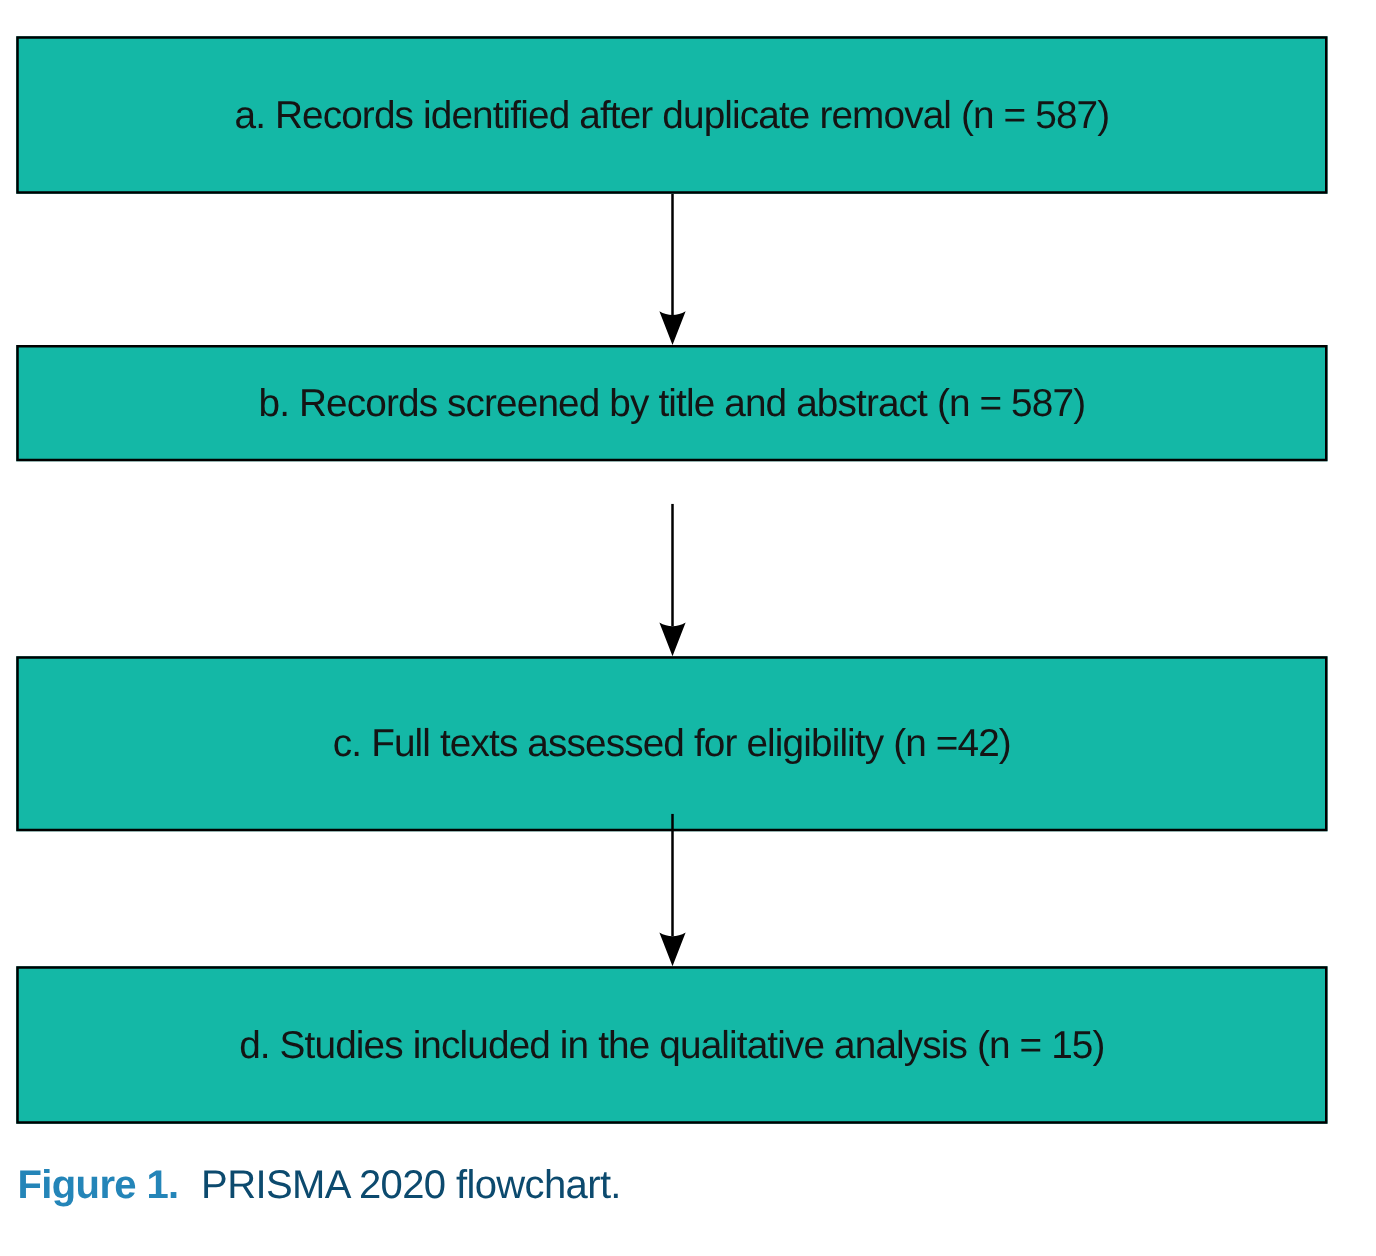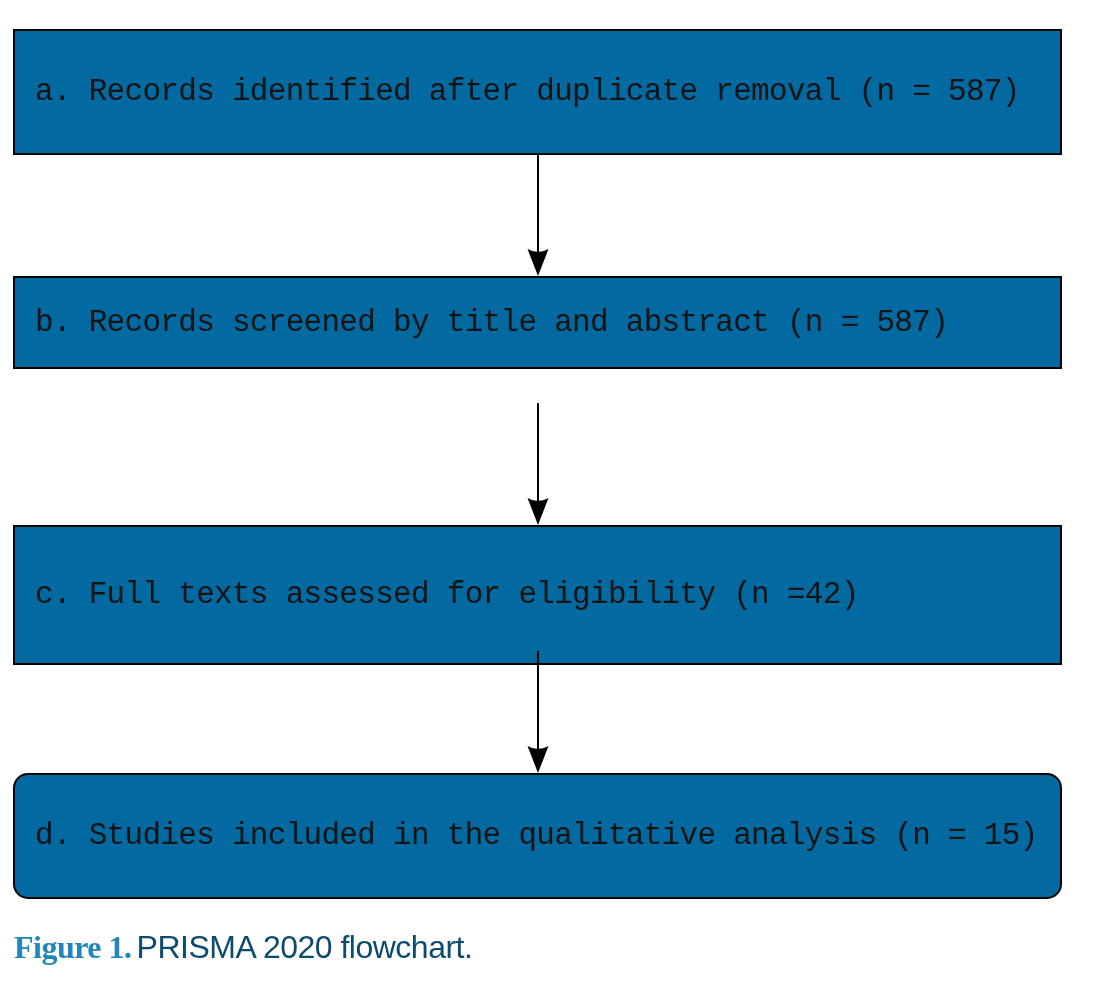--- a/index.html
+++ b/index.html
@@ -14,31 +14,30 @@
     height: 1005px;
     background: #ffffff;
     overflow: hidden;
   }
   .flow-box {
     position: absolute;
     left: 13px;
     width: 1049px;
     border: 2.5px solid #000000;
     box-sizing: border-box;
-    background: #0369a1;
+    background: #14b8a6;
     display: flex;
     align-items: center;
-    justify-content: flex-start;
+    justify-content: center;
     text-align: center;
-    font-family: Liberation Mono, monospace;
   }
   .box-a { top: 29px;  height: 126px; }
   .box-b { top: 276px; height: 93px; }
   .box-c { top: 525px; height: 140px; }
-  .box-d { top: 773px; height: 126px; border-radius: 15px; }
+  .box-d { top: 773px; height: 126px; }
   .flow-label {
     font-size: 31px;
     letter-spacing: -0.7px;
     color: #141414;
     line-height: 1.2;
     padding: 0 20px;
   }
   .arrow {
     position: absolute;
     left: 525px;
@@ -50,22 +49,21 @@
   .caption {
     position: absolute;
     left: 14px;
     top: 929px;
     font-size: 32px;
     letter-spacing: -0.5px;
     white-space: nowrap;
   }
   .caption-label {
     font-weight: bold;
-    margin-right: 5px;
-    font-family: Liberation Serif, serif;
+    margin-right: 18px;
   }
   .caption-text {
     color: #0c4a6e;
   }
 </style>
 </head>
 <body>
 
 <div class="figure-canvas">
 

